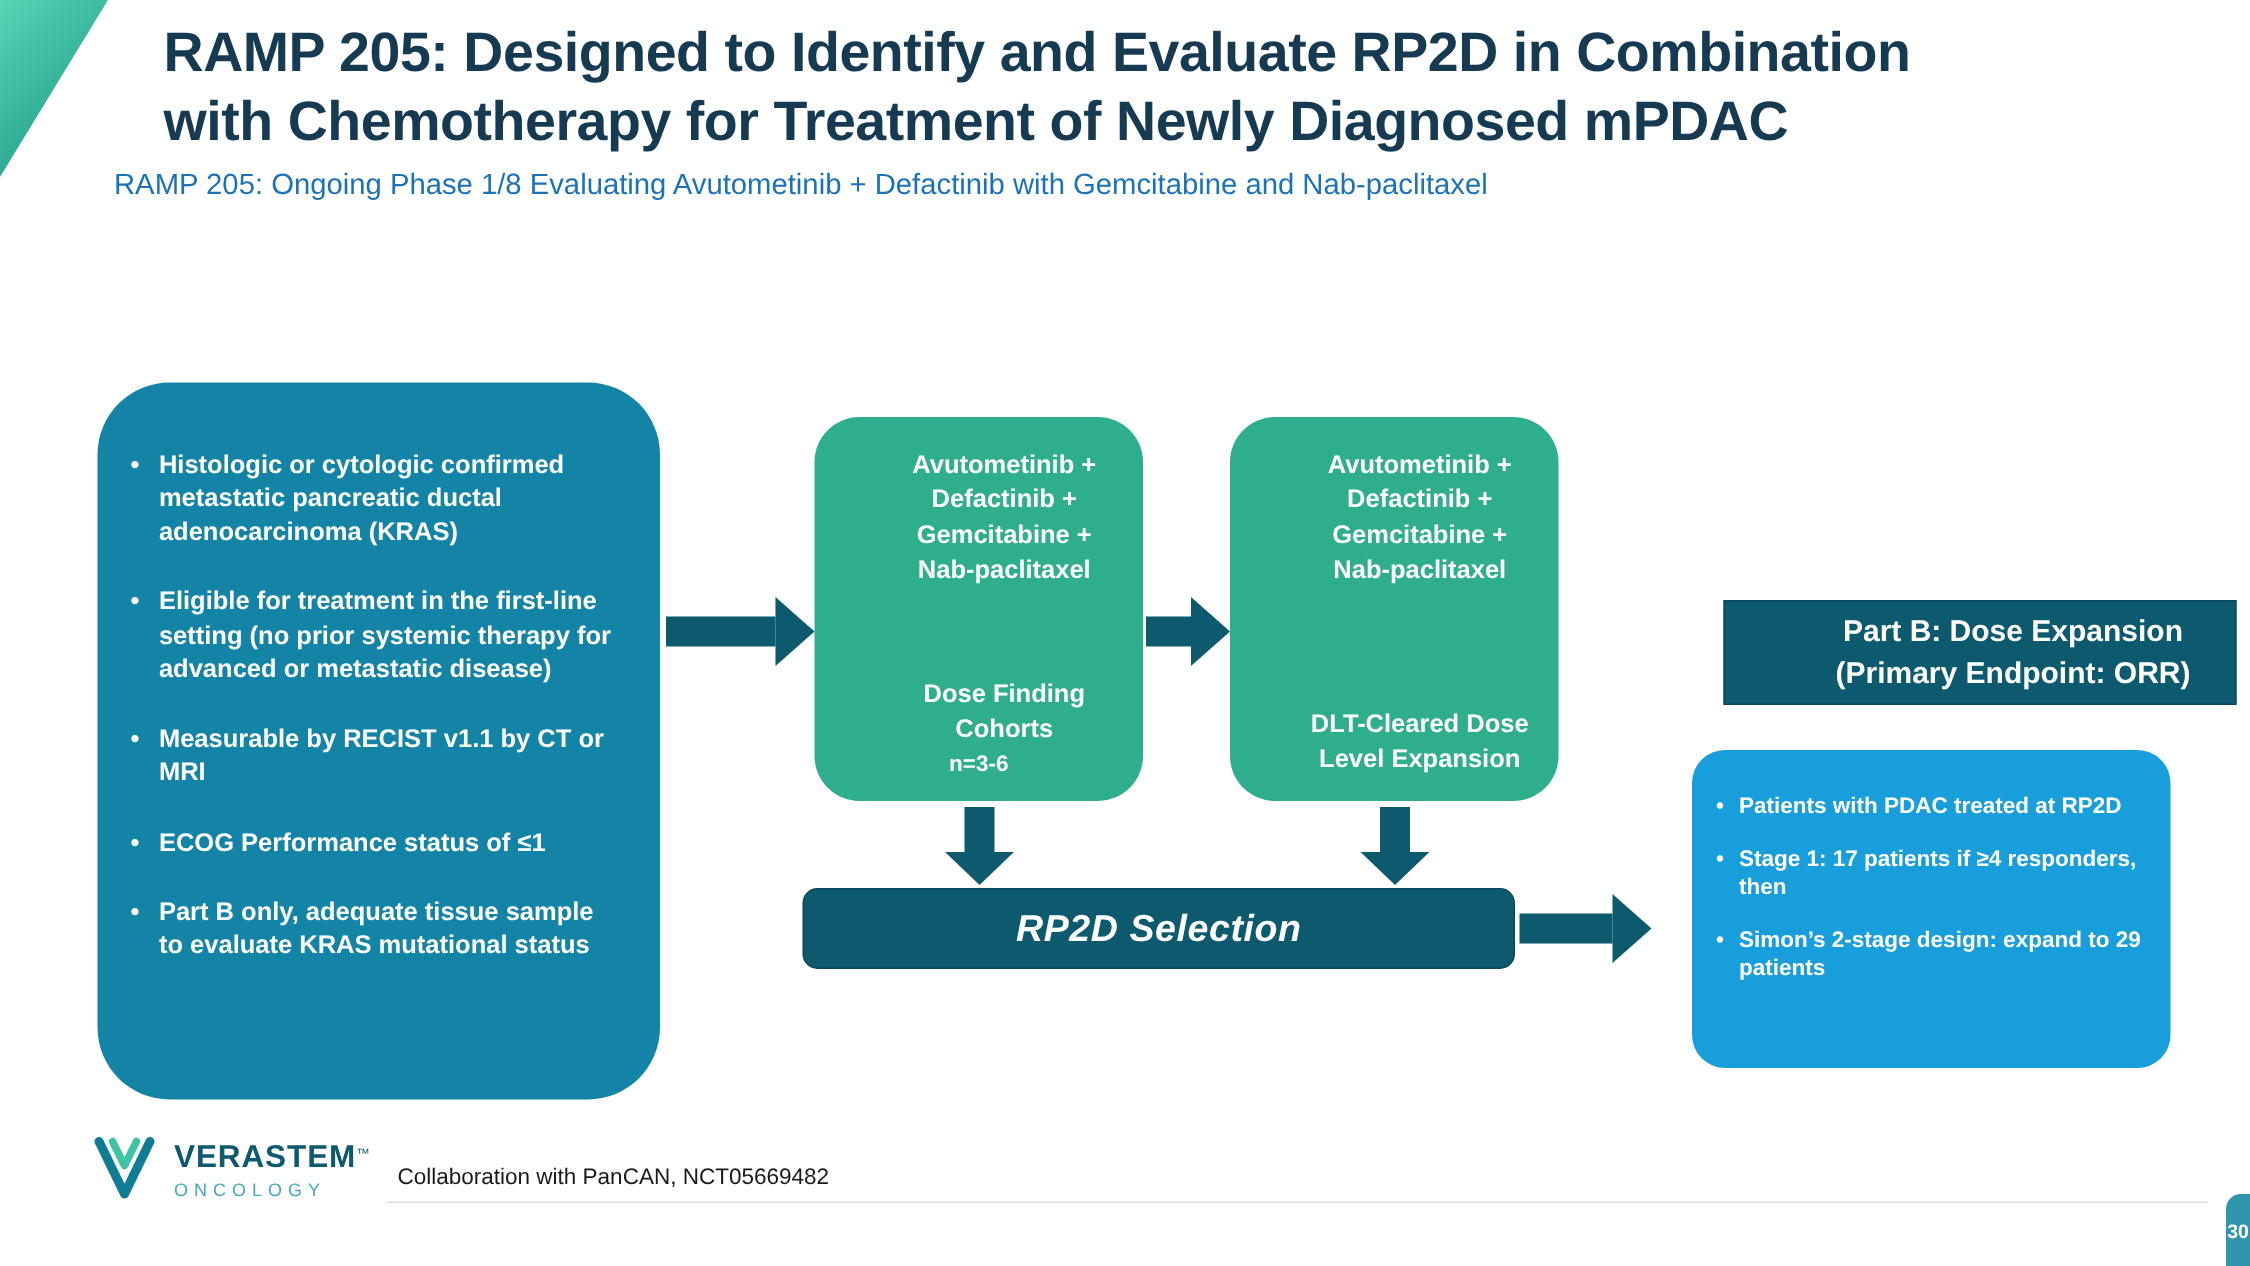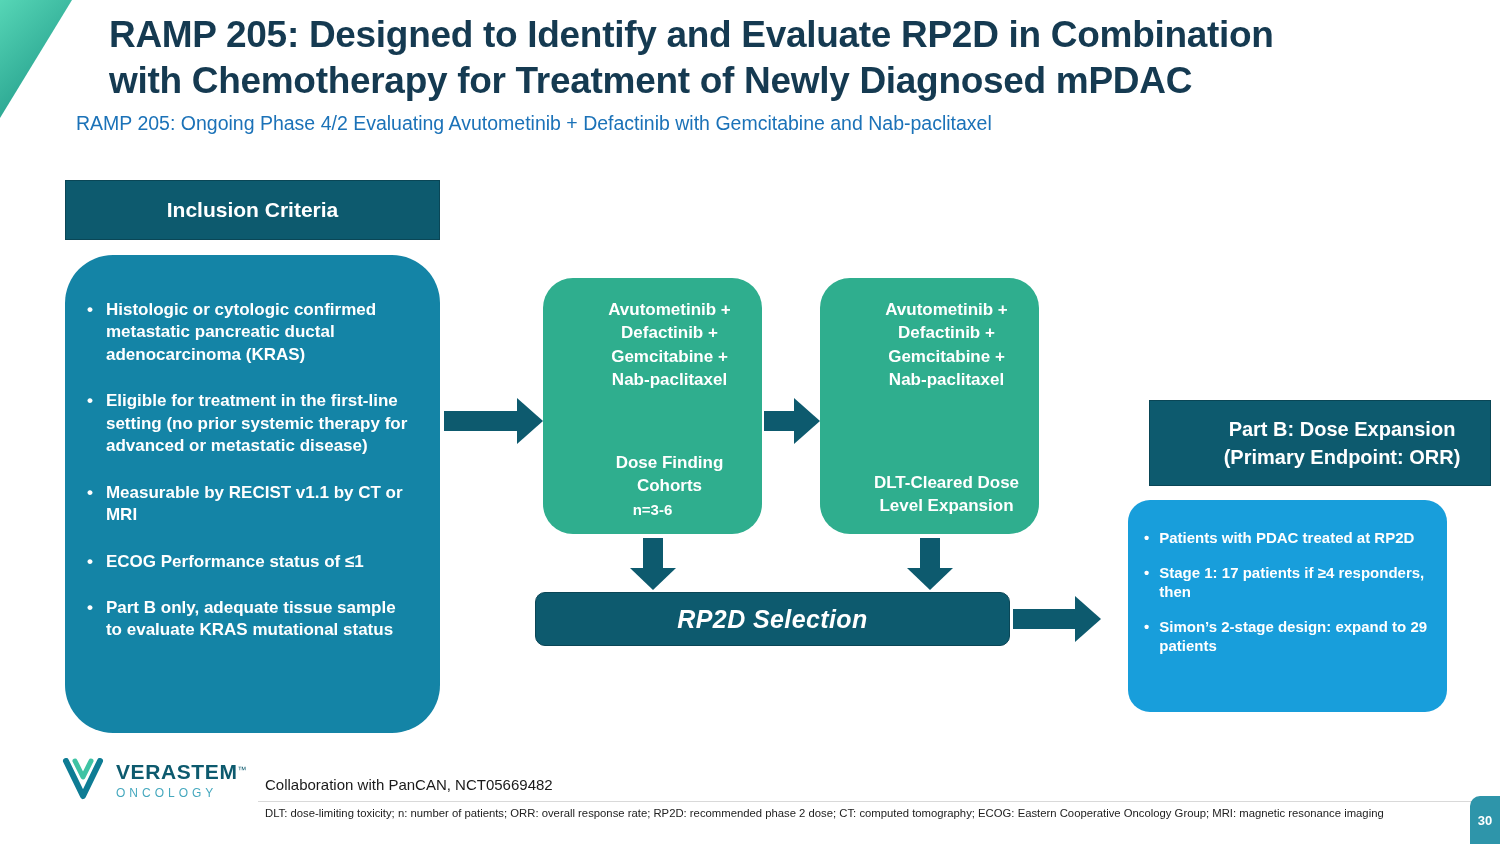--- a/index.html
+++ b/index.html
@@ -48,21 +48,21 @@
   .green-box .stage-label{font-size:17px;line-height:1.35;text-align:center;}
   .green-box .stage-note{font-size:15px;margin-top:3px;}
   .green-box-1{left:543px;}
   .green-box-2{left:820px;}
 
   .rp2d-bar{position:absolute;left:535px;top:592px;width:475px;height:54px;
     background:var(--dark-teal);border-radius:10px;border:1px solid #0a4656;
     color:#fff;font-weight:bold;font-size:25px;letter-spacing:0.4px;
     display:flex;align-items:center;justify-content:center;font-style:italic;}
 
-  .partb-hdr{position:absolute;left:1115px;top:400px;width:342px;height:86px;font-size:20px;line-height:1.4;padding-left:44px;}
+  .partb-hdr{position:absolute;left:1115px;top:400px;width:342px;height:70px;font-size:20px;line-height:1.4;padding-left:44px;}
   .blue-box{position:absolute;left:1128px;top:500px;width:319px;height:212px;
     background:var(--blue);border-radius:22px;color:#fff;padding:28px 18px 16px 16px;}
   .blue-box ul{list-style:none;margin:0;padding:0;}
   .blue-box li{display:flex;gap:10px;margin-bottom:15px;
     font-size:15px;font-weight:bold;line-height:1.3;}
 
   .arrow-right{position:absolute;}
   .arrow-right .arrow-body{position:absolute;left:0;right:26px;top:50%;transform:translateY(-50%);
     height:20px;background:var(--dark-teal);}
   .arrow-right .arrow-head{position:absolute;right:0;top:50%;transform:translateY(-50%);
@@ -83,36 +83,35 @@
 
   .logo{position:absolute;left:62px;top:758px;display:flex;align-items:flex-end;gap:8px;}
   .logo-text .brand{font-size:21px;font-weight:bold;color:var(--dark-teal);letter-spacing:0.6px;}
   .logo-text .tm{font-size:9px;vertical-align:super;color:var(--dark-teal);}
   .logo-text .sub{font-size:12px;color:#45a8be;letter-spacing:4px;margin-top:2px;}
 
   .collab{position:absolute;left:265px;top:776px;font-size:15px;color:#1a1a1a;}
   .divider{position:absolute;left:258px;top:801px;width:1214px;height:1px;background:#d9d9d9;}
   .abbrev{position:absolute;left:265px;top:807px;width:1200px;font-size:11.3px;color:#222;}
 
-  .page-tab{position:absolute;right:0;bottom:0;width:30px;height:48px;background:#2e95aa;
+  .page-tab{position:absolute;right:0;bottom:0;width:16px;height:48px;background:#2e95aa;
     border-top-left-radius:10px;display:flex;align-items:center;justify-content:center;
     color:#fff;font-size:13px;font-weight:bold;}
 </style>
 </head>
 <body>
 
 <div class="slide">
 
   <div class="corner-accent"></div>
 
   <div class="title pre">RAMP 205: Designed to Identify and Evaluate RP2D in Combination
 with Chemotherapy for Treatment of Newly Diagnosed mPDAC</div>
-  <div class="subtitle">RAMP 205: Ongoing Phase 4/2 Evaluating Avutometinib + Defactinib with Gemcitabine and Nab-paclitaxel</div>
-
-  <div class="hdr inclusion-hdr">Inclusion Criteria</div>
+  <div class="subtitle">RAMP 205: Ongoing Phase 1/8 Evaluating Avutometinib + Defactinib with Gemcitabine and Nab-paclitaxel</div>
+
   <div class="inclusion-box">
     <ul>
       <li>
         <span class="dot">•</span>
         <span>Histologic or cytologic confirmed metastatic pancreatic ductal adenocarcinoma (KRAS)</span>
       </li>
       <li>
         <span class="dot">•</span>
         <span>Eligible for treatment in the first-line setting (no prior systemic therapy for advanced or metastatic disease)</span>
       </li>
@@ -205,17 +204,16 @@
     <div class="logo-text">
       <div>
         <span class="brand">VERASTEM</span><span class="tm">™</span>
       </div>
       <div class="sub">ONCOLOGY</div>
     </div>
   </div>
 
   <div class="collab">Collaboration with PanCAN, NCT05669482</div>
   <div class="divider"></div>
-  <div class="abbrev">DLT: dose-limiting toxicity; n: number of patients; ORR: overall response rate; RP2D: recommended phase 2 dose; CT: computed tomography; ECOG: Eastern Cooperative Oncology Group; MRI: magnetic resonance imaging</div>
 
   <div class="page-tab">30</div>
 
 </div>
 
 </body></html>

